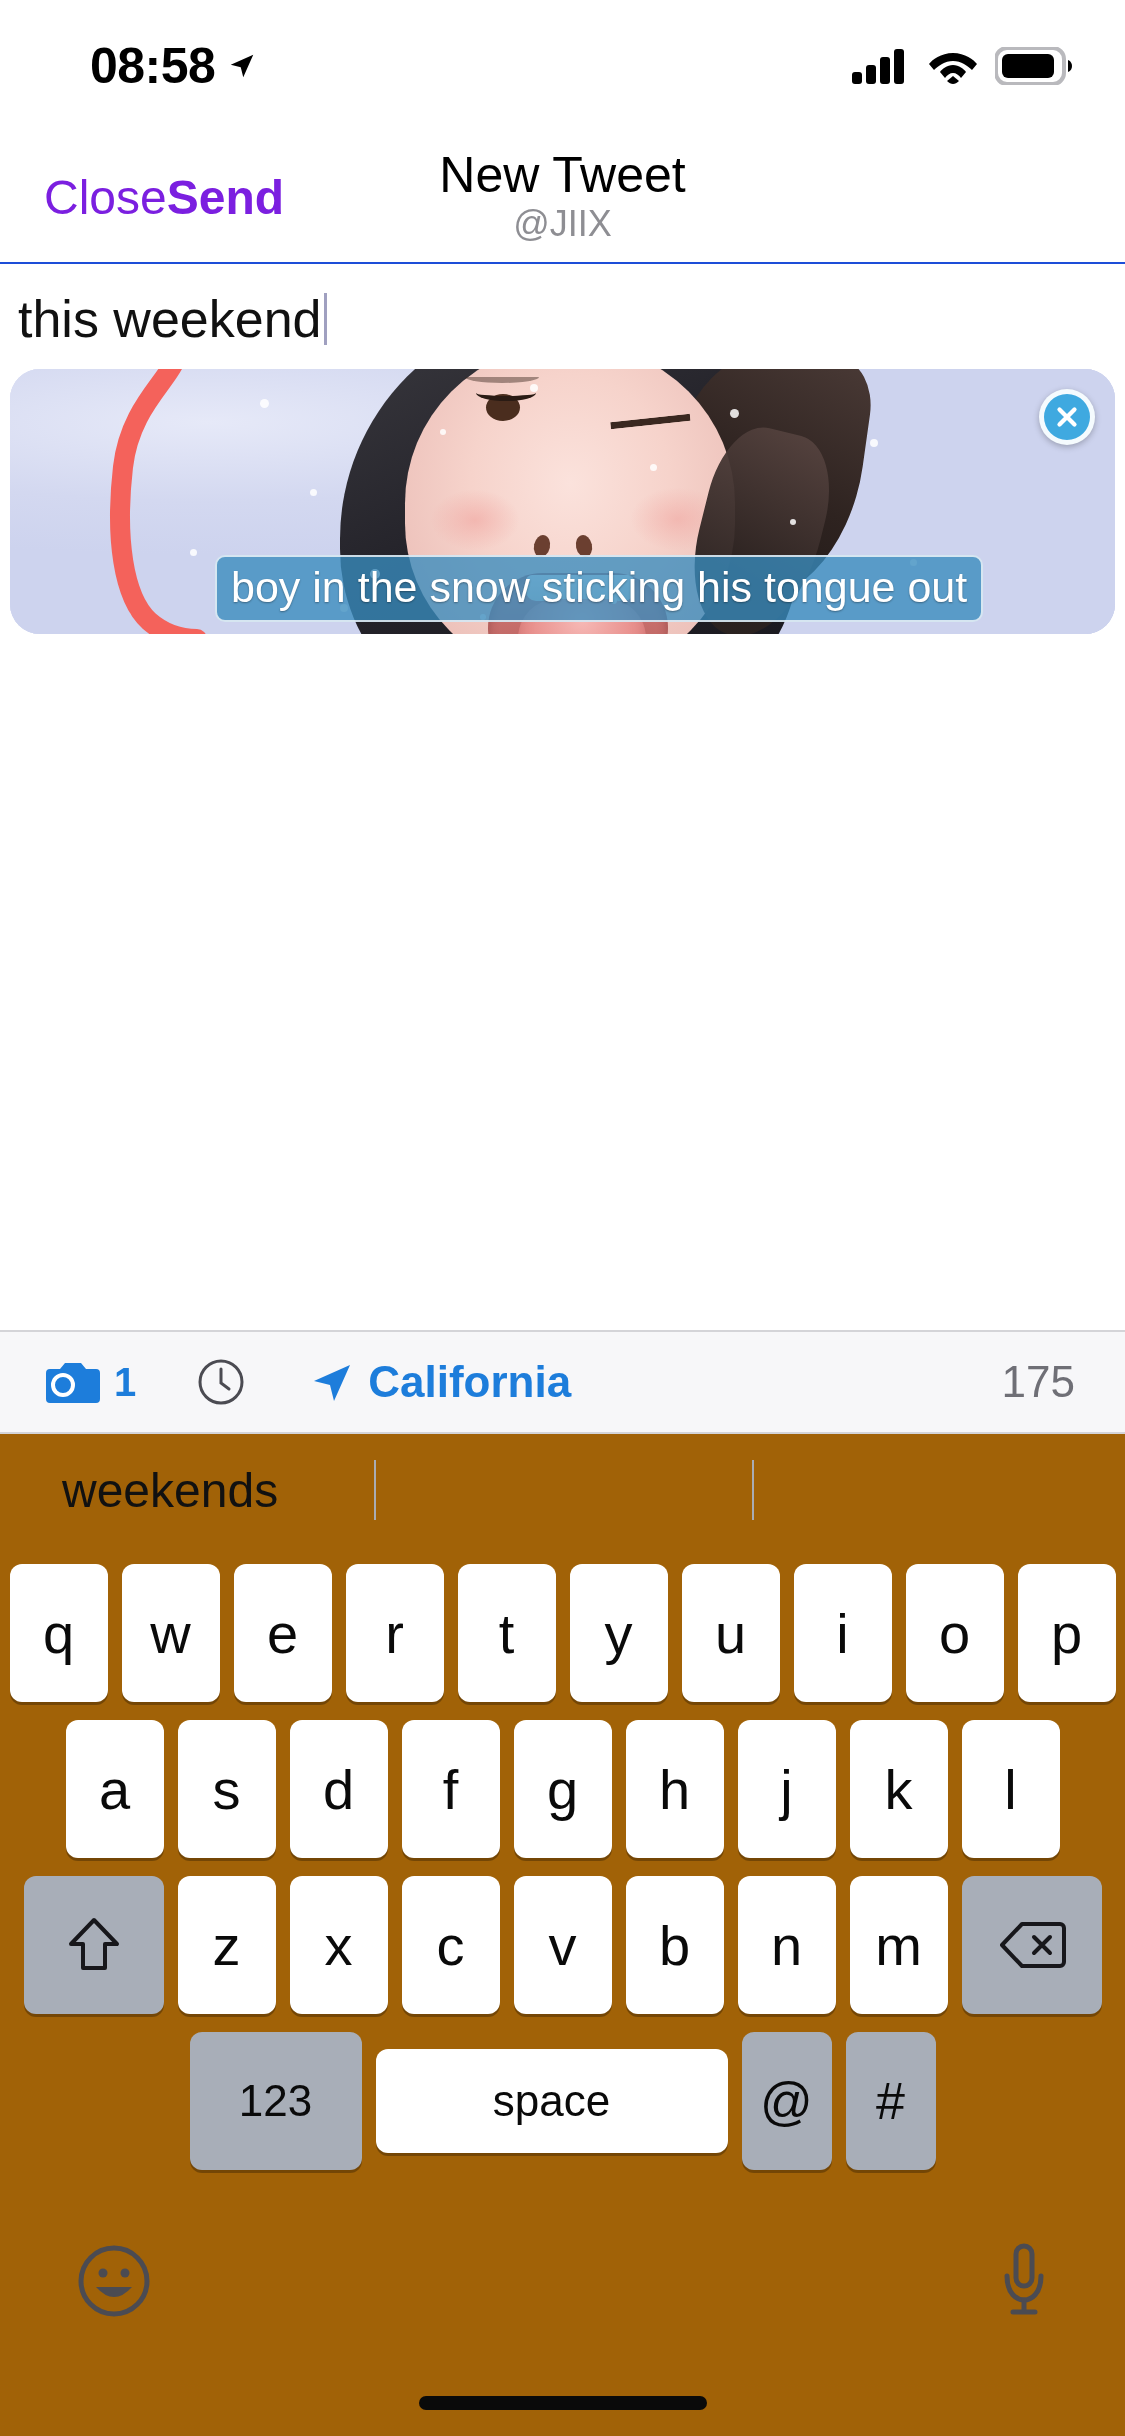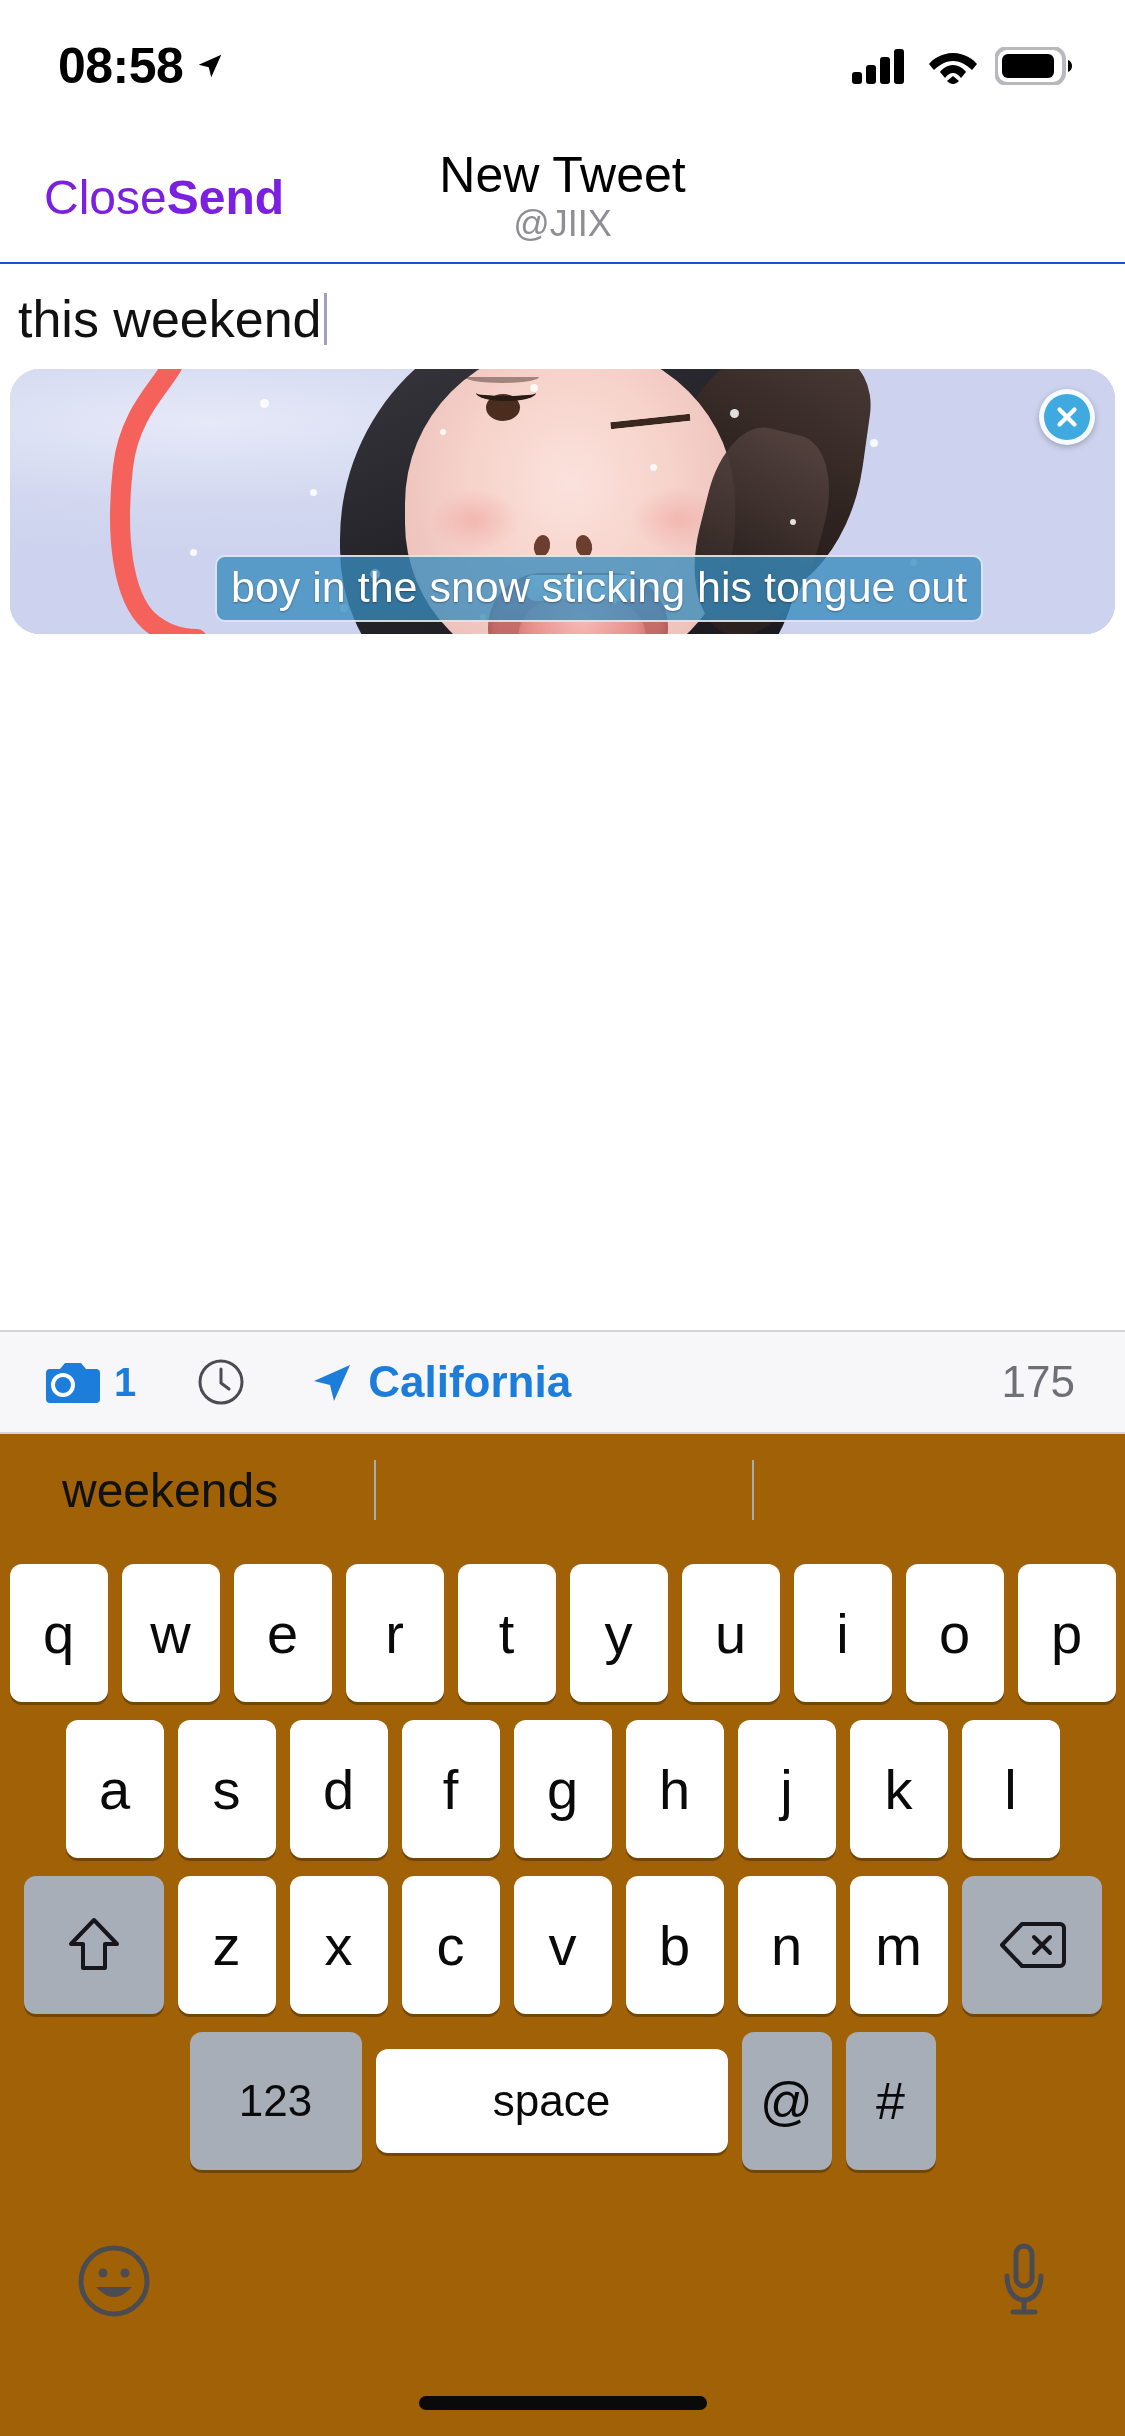--- a/index.html
+++ b/index.html
@@ -10,21 +10,21 @@
     overflow:hidden;
   }
   #screen { position:relative; width:1125px; height:2436px; background:#ffffff; }
 
   
   .statusbar {
     position:absolute; top:0; left:0; width:1125px; height:132px;
     display:flex; align-items:center; justify-content:space-between;
     padding:0 52px 0 58px;
   }
-  .sb-left { display:flex; align-items:center; gap:12px; }
+  .sb-left { display:flex; align-items:center; gap:12px;margin-left:32px; }
   .sb-time { font-size:50px; font-weight:600; color:#000; letter-spacing:-0.5px; }
   .sb-loc { width:30px; height:30px; display:block; }
   .sb-right { display:flex; align-items:center; gap:16px; }
 
   
   .navbar {
     position:absolute; top:132px; left:0; width:1125px; height:132px;
     border-bottom:2px solid #1d4ed8; background:#fff;
     display:flex; align-items:center; justify-content:flex-start;
     padding:0 44px;

